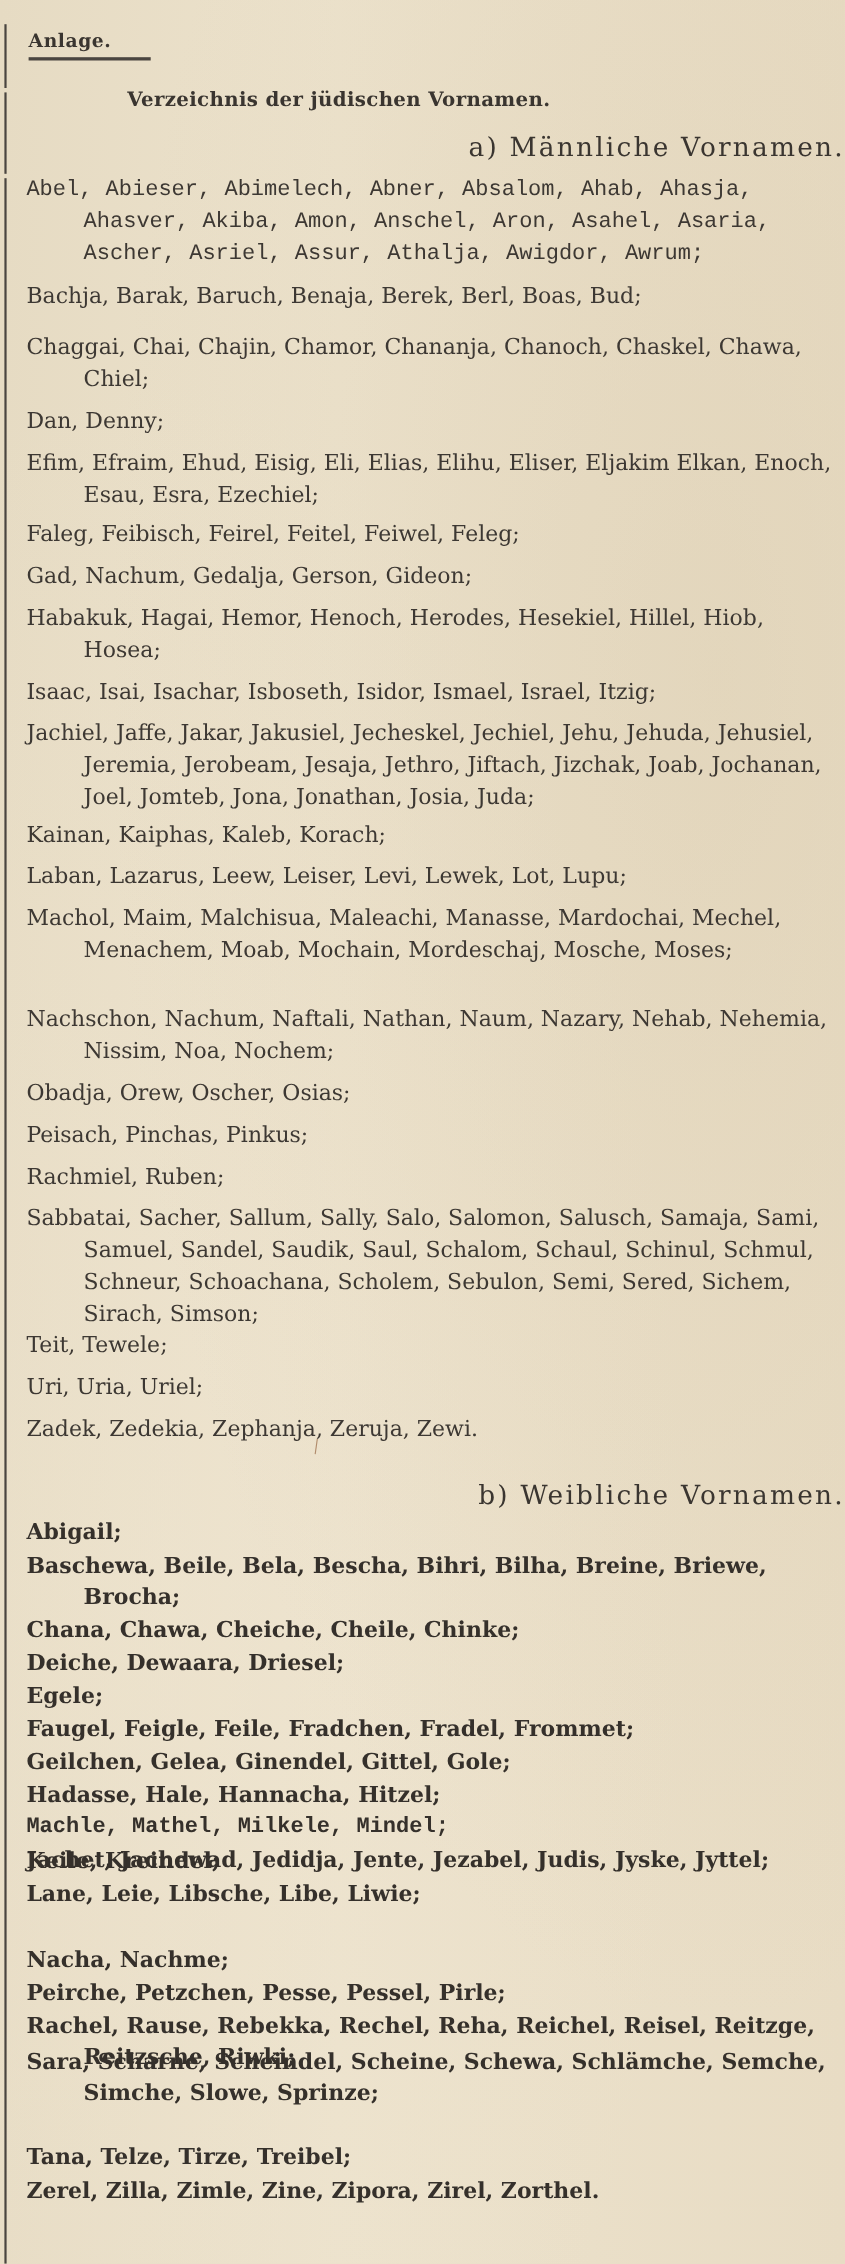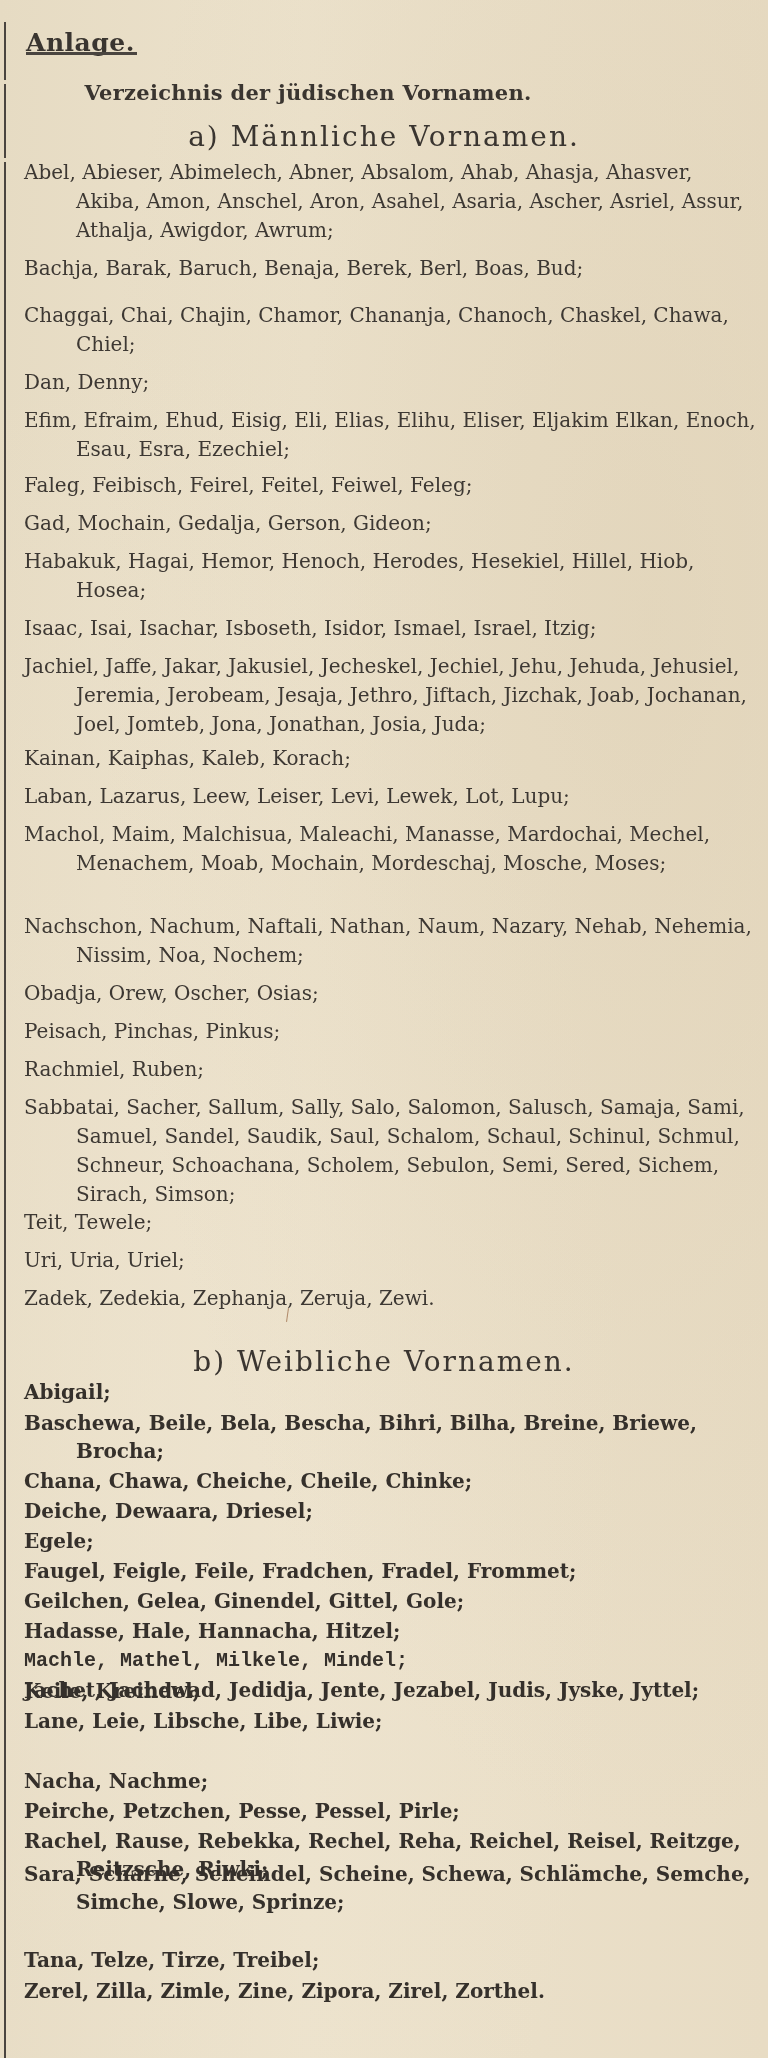--- a/index.html
+++ b/index.html
@@ -28,49 +28,49 @@
     .page {
       position: absolute;
       left: 0;
       top: 0;
       width: 768px;
     }
     .anlage {
       position: absolute;
       left: 26px;
       top: 28px;
-      font-size: 25px;
+      font-size: 17px;
       font-weight: bold;
       letter-spacing: 0.5px;
       color: #3a3530;
     }
     .anlage-underline {
       position: absolute;
       left: 26px;
       top: 52px;
       width: 111px;
       height: 3px;
       background: #4a4540;
     }
     .title {
       position: absolute;
       left: 0;
       width: 616px;
       text-align: center;
       font-weight: bold;
-      font-size: 21px;
+      font-size: 18px;
       top: 80px;
       letter-spacing: 0.3px;
     }
     .subtitle {
       position: absolute;
       left: 0;
       width: 768px;
-      text-align: center;
-      font-size: 28px;
+      text-align: right;
+      font-size: 24px;
       letter-spacing: 2px;
       color: #3a3530;
     }
     .entry {
       position: absolute;
       left: 24px;
       width: 680px;
       font-size: 20px;
       line-height: 29px;
       padding-left: 52px;
@@ -102,27 +102,27 @@
   <div class="margin-rule" style="top:84px;height:74px;"></div>
   <div class="margin-rule" style="top:162px;height:1896px;"></div>
 
   <div class="anlage">Anlage.</div>
   <div class="anlage-underline"></div>
 
   <div class="title">Verzeichnis der jüdischen Vornamen.</div>
 
   <div class="subtitle" style="top:120px;">a) Männliche Vornamen.</div>
 
-  <div class="entry" style="top:158px;">Abel, Abieser, Abimelech, Abner, Absalom, Ahab, Ahasja, Ahasver, Akiba, Amon, Anschel, Aron, Asahel, Asaria, Ascher, Asriel, Assur, Athalja, Awigdor, Awrum;</div>
+  <div class="entry" style="top:158px;font-family:Liberation Mono, monospace;">Abel, Abieser, Abimelech, Abner, Absalom, Ahab, Ahasja, Ahasver, Akiba, Amon, Anschel, Aron, Asahel, Asaria, Ascher, Asriel, Assur, Athalja, Awigdor, Awrum;</div>
   <div class="entry" style="top:254px;">Bachja, Barak, Baruch, Benaja, Berek, Berl, Boas, Bud;</div>
   <div class="entry" style="top:301px;">Chaggai, Chai, Chajin, Chamor, Chananja, Chanoch, Chaskel, Chawa, Chiel;</div>
   <div class="entry" style="top:368px;">Dan, Denny;</div>
   <div class="entry" style="top:406px;">Efim, Efraim, Ehud, Eisig, Eli, Elias, Elihu, Eliser, Eljakim Elkan, Enoch, Esau, Esra, Ezechiel;</div>
   <div class="entry" style="top:471px;">Faleg, Feibisch, Feirel, Feitel, Feiwel, Feleg;</div>
-  <div class="entry" style="top:509px;">Gad, Mochain, Gedalja, Gerson, Gideon;</div>
+  <div class="entry" style="top:509px;">Gad, Nachum, Gedalja, Gerson, Gideon;</div>
   <div class="entry" style="top:547px;">Habakuk, Hagai, Hemor, Henoch, Herodes, Hesekiel, Hillel, Hiob, Hosea;</div>
   <div class="entry" style="top:614px;">Isaac, Isai, Isachar, Isboseth, Isidor, Ismael, Israel, Itzig;</div>
   <div class="entry" style="top:652px;">Jachiel, Jaffe, Jakar, Jakusiel, Jecheskel, Jechiel, Jehu, Jehuda, Jehusiel, Jeremia, Jerobeam, Jesaja, Jethro, Jiftach, Jizchak, Joab, Jochanan, Joel, Jomteb, Jona, Jonathan, Josia, Juda;</div>
   <div class="entry" style="top:744px;">Kainan, Kaiphas, Kaleb, Korach;</div>
   <div class="entry" style="top:782px;">Laban, Lazarus, Leew, Leiser, Levi, Lewek, Lot, Lupu;</div>
   <div class="entry" style="top:820px;">Machol, Maim, Malchisua, Maleachi, Manasse, Mardochai, Mechel, Menachem, Moab, Mochain, Mordeschaj, Mosche, Moses;</div>
   <div class="entry" style="top:912px;">Nachschon, Nachum, Naftali, Nathan, Naum, Nazary, Nehab, Nehemia, Nissim, Noa, Nochem;</div>
   <div class="entry" style="top:979px;">Obadja, Orew, Oscher, Osias;</div>
   <div class="entry" style="top:1017px;">Peisach, Pinchas, Pinkus;</div>
   <div class="entry" style="top:1055px;">Rachmiel, Ruben;</div>

